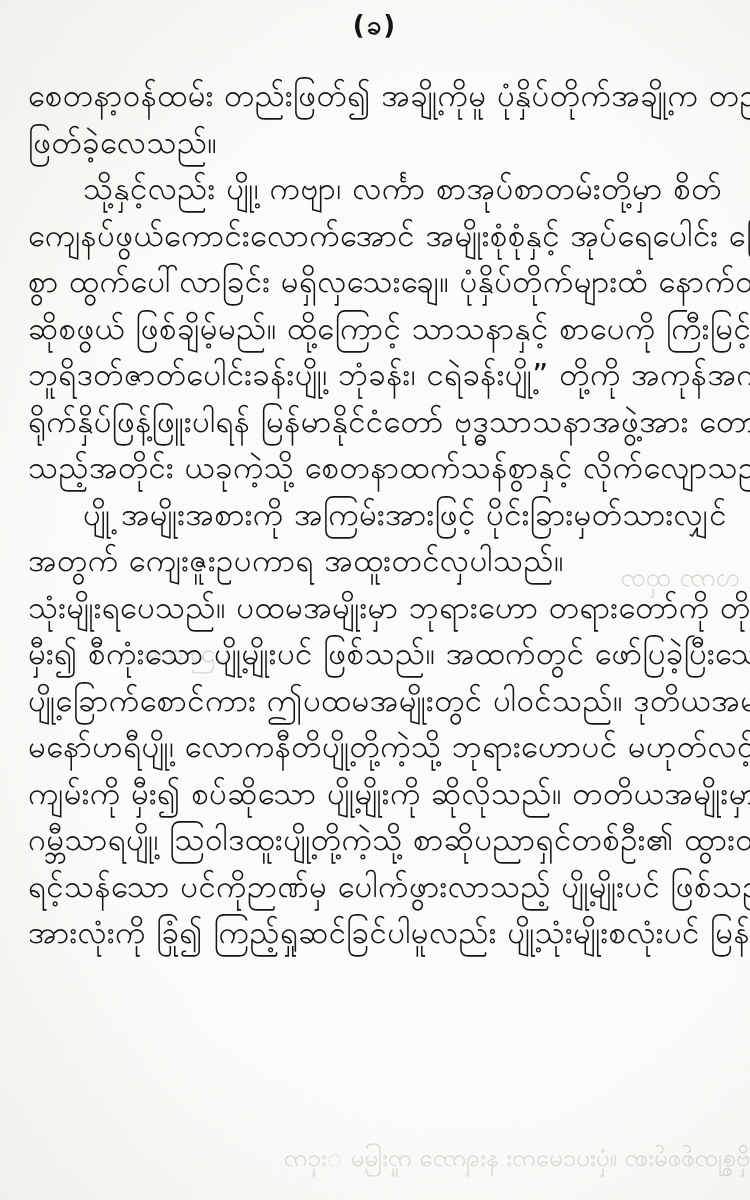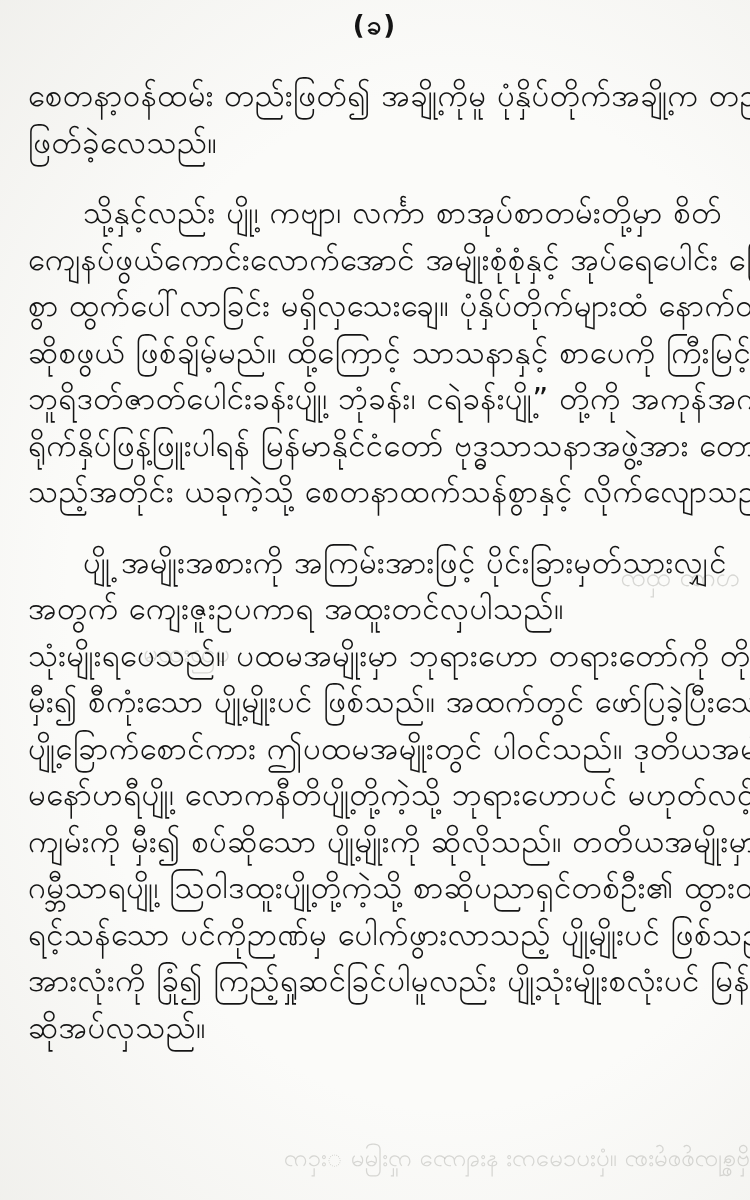--- a/index.html
+++ b/index.html
@@ -39,21 +39,21 @@
     font-size: 31px;
     line-height: 46.5px;
     height: 46.5px;
     white-space: nowrap;
     text-align: justify;
     text-align-last: justify;
     text-justify: inter-word;
     font-weight: 500;
     letter-spacing: 0.5px;
   }
-  .line.indent { text-indent: 55px; margin-top: 24px; }
+  .line.indent { text-indent: 55px; }
   .line.para-end {
     text-align: left;
     text-align-last: left;
   }
   
   .ghost {
     position: absolute;
     color: rgba(150, 150, 142, 0.35);
     font-size: 26px;
     white-space: nowrap;
@@ -89,16 +89,15 @@
     <div class="line indent">ပျို့ အမျိုးအစားကို အကြမ်းအားဖြင့် ပိုင်းခြားမှတ်သားလျှင်</div>
     <div class="line para-end">အတွက် ကျေးဇူးဥပကာရ အထူးတင်လှပါသည်။</div>
     <div class="line">သုံးမျိုးရပေသည်။ ပထမအမျိုးမှာ ဘုရားဟော တရားတော်ကို တိုက်ရိုက်</div>
     <div class="line">မှီး၍ စီကုံးသော ပျို့မျိုးပင် ဖြစ်သည်။ အထက်တွင် ဖော်ပြခဲ့ပြီးသော</div>
     <div class="line">ပျို့ခြောက်စောင်ကား ဤပထမအမျိုးတွင် ပါဝင်သည်။ ဒုတိယအမျိုးမှာ</div>
     <div class="line">မနော်ဟရီပျို့၊ လောကနီတိပျို့တို့ကဲ့သို့ ဘုရားဟောပင် မဟုတ်လင့်ကစား</div>
     <div class="line">ကျမ်းကို မှီး၍ စပ်ဆိုသော ပျို့မျိုးကို ဆိုလိုသည်။ တတိယအမျိုးမှာ</div>
     <div class="line">ဂမ္ဘီသာရပျို့၊ ဩဝါဒထူးပျို့တို့ကဲ့သို့ စာဆိုပညာရှင်တစ်ဦး၏ ထွားထွား</div>
     <div class="line">ရင့်သန်သော ပင်ကိုဉာဏ်မှ ပေါက်ဖွားလာသည့် ပျို့မျိုးပင် ဖြစ်သည်။</div>
     <div class="line">အားလုံးကို ခြုံ၍ ကြည့်ရှုဆင်ခြင်ပါမူလည်း ပျို့သုံးမျိုးစလုံးပင် မြန်မာ့</div>
-    <div class="line para-end">ဆိုအပ်လှသည်။</div>
   </div>
 
 </div>
 
 </body></html>

